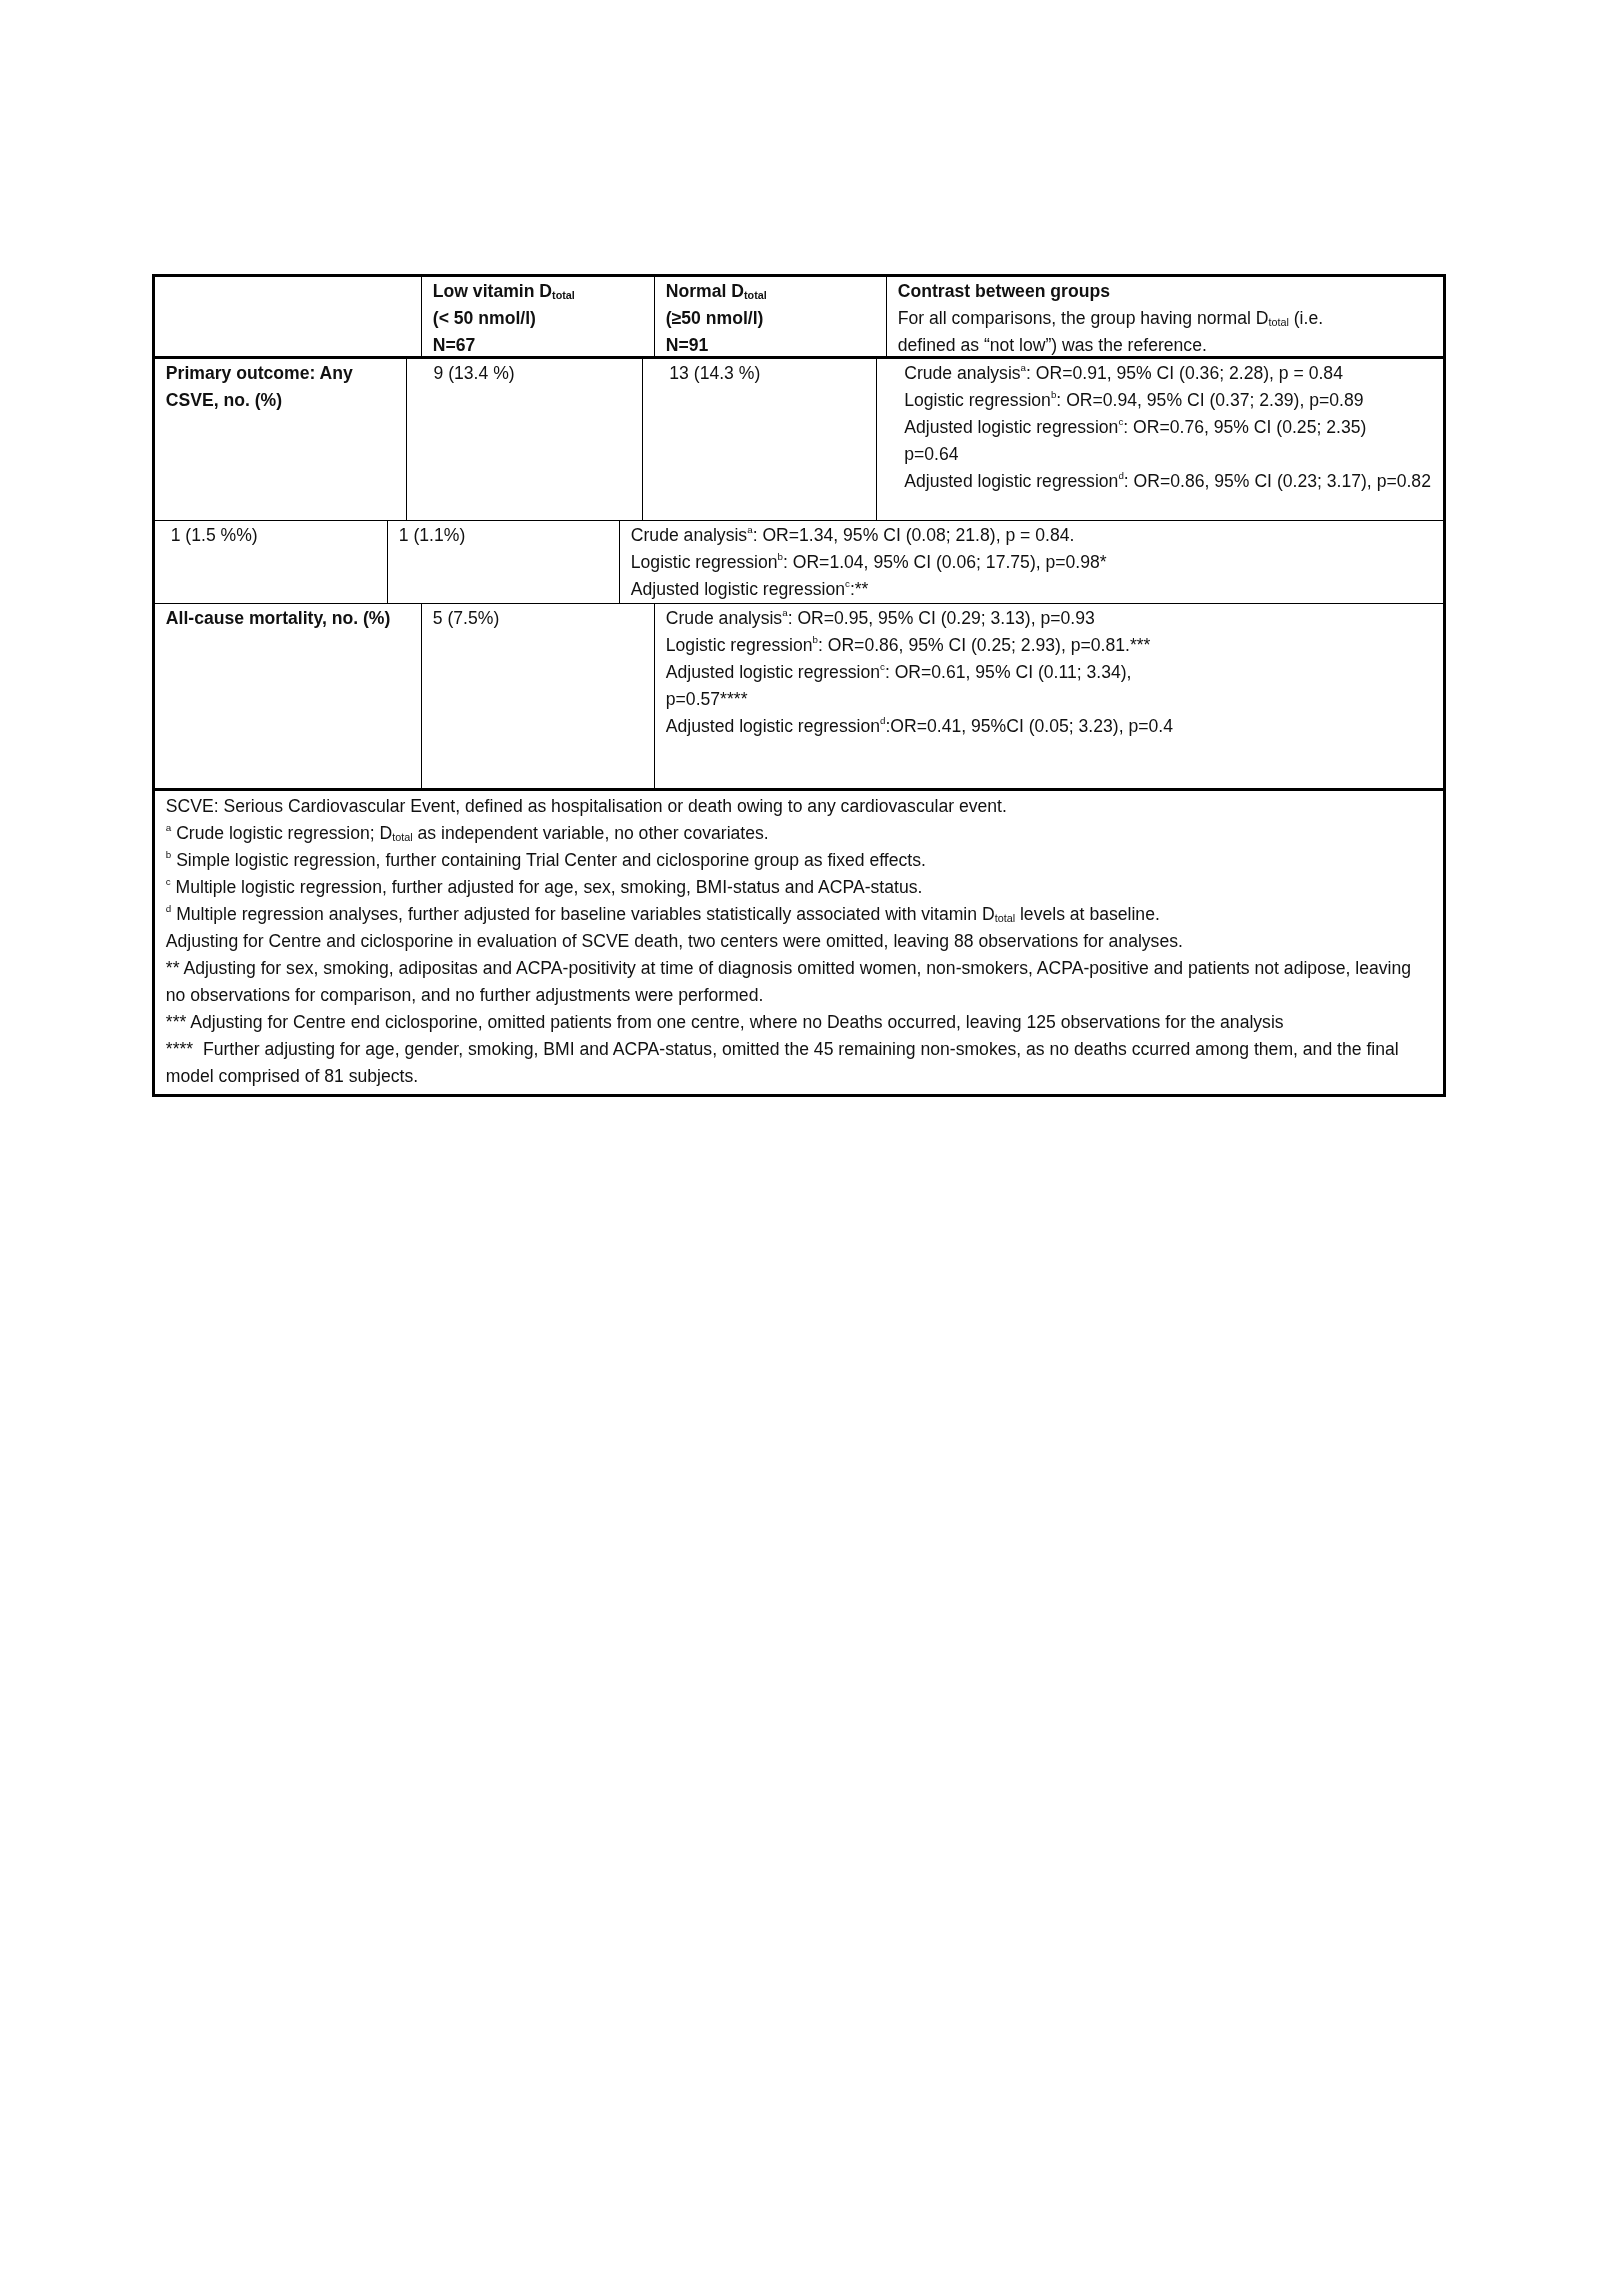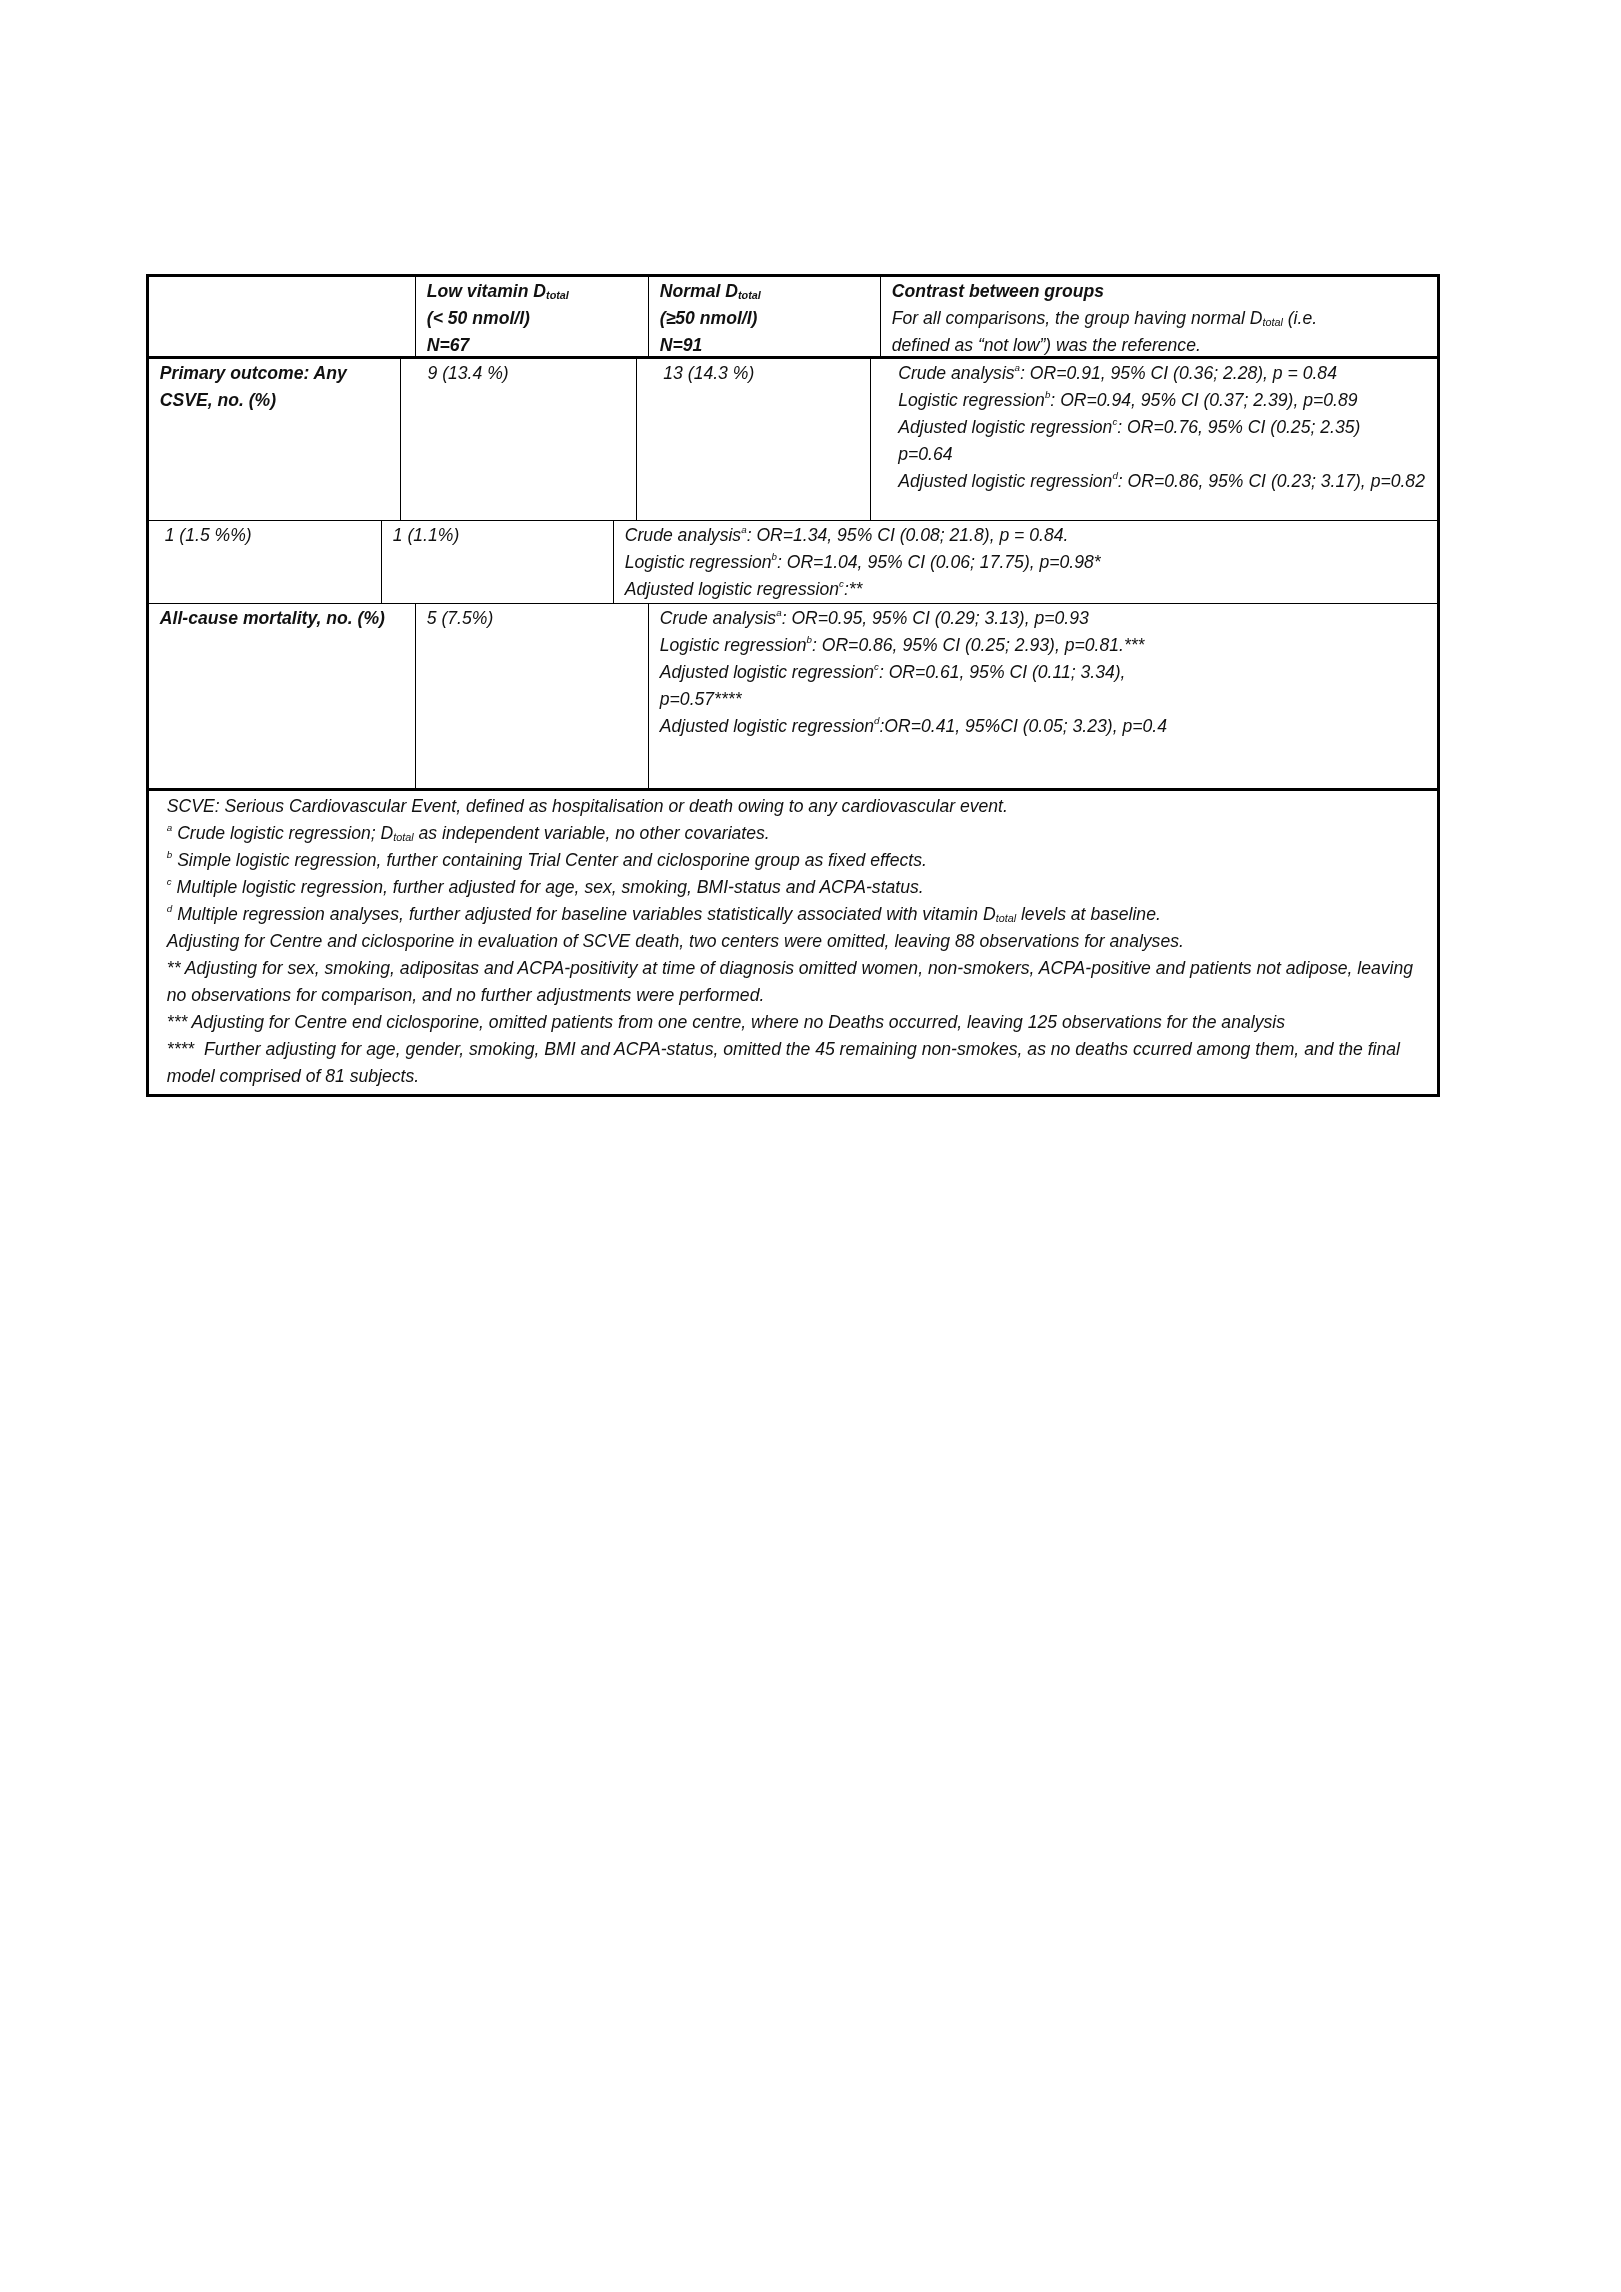--- a/index.html
+++ b/index.html
@@ -1,40 +1,40 @@
 <!DOCTYPE html>
 <html><head>
 <meta charset="utf-8">
 <style>
   html, body { margin: 0; padding: 0; background: #ffffff; }
   body { width: 1621px; height: 2293px; position: relative; font-family: "Liberation Sans", sans-serif; color: #111; }
   .tbl {
-    position: absolute; left: 146px; top: 274px; width: 1294px;
+    position: absolute; left: 152px; top: 274px; width: 1294px;
     border: 3.9px solid #000; box-sizing: border-box;
-    font-size: 17.6px; line-height: 27px; font-style: italic;
+    font-size: 17.6px; line-height: 27px;
   }
   .row { display: flex; border-top: 1px solid #000; }
   .row.head-sep { border-top: 3.9px solid #000; gap: 16px; }
   .row:first-child { border-top: none; }
   .cell { box-sizing: border-box; padding: 1px 9.8px 1px 10.8px; }
   .c1 { width: 267px; border-right: 1px solid #000; }
   .c2 { width: 233px; border-right: 1px solid #000; }
   .c3 { width: 232px; border-right: 1px solid #000; }
   .c4 { flex: 1; }
   .b { font-weight: bold; }
   .line { display: block; white-space: nowrap; }
   .wrap { white-space: normal; }
   sub, .sub { font-size: 10.8px; vertical-align: -2px; line-height: 0; }
   sup, .sup { font-size: 9.8px; vertical-align: 7.8px; line-height: 0; }
   .r-head { height: 79px; }
   .r1 { height: 161px; }
   .r2 { height: 82px; }
   .r3 { height: 184px; }
   .notes { border-top: 3.9px solid #000; padding: 2px 10.8px 3.9px 10.8px; }
-  .notes .line { white-space: normal; margin-left: 7px; }
+  .notes .line { white-space: normal; }
 </style>
 </head>
 <body>
 
 <div class="tbl">
 
   <div class="row r-head">
     <div class="cell c1 b"></div>
     <div class="cell c2 b">
       <span class="line"><span>Low vitamin D</span><span class="sub">total</span></span>

